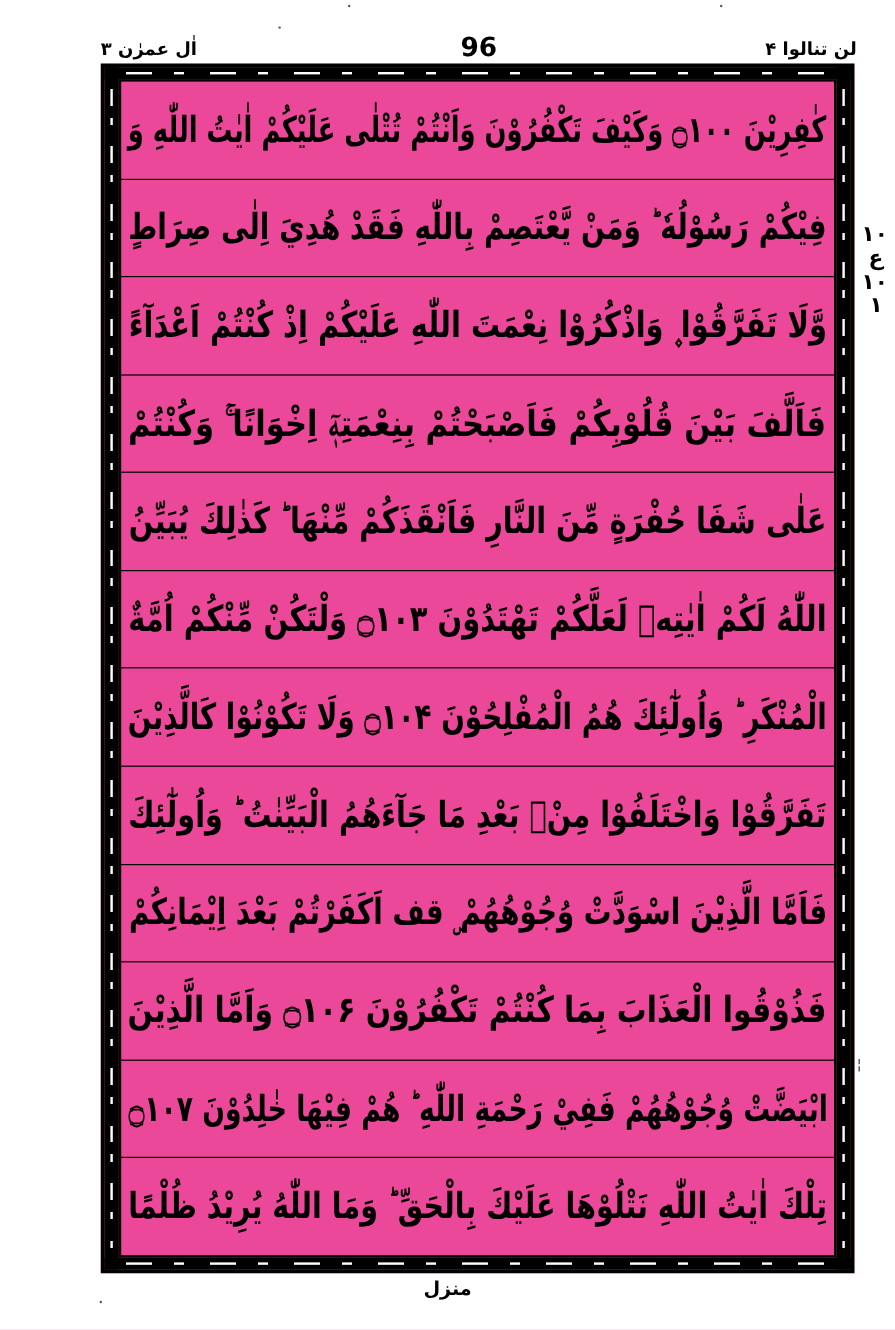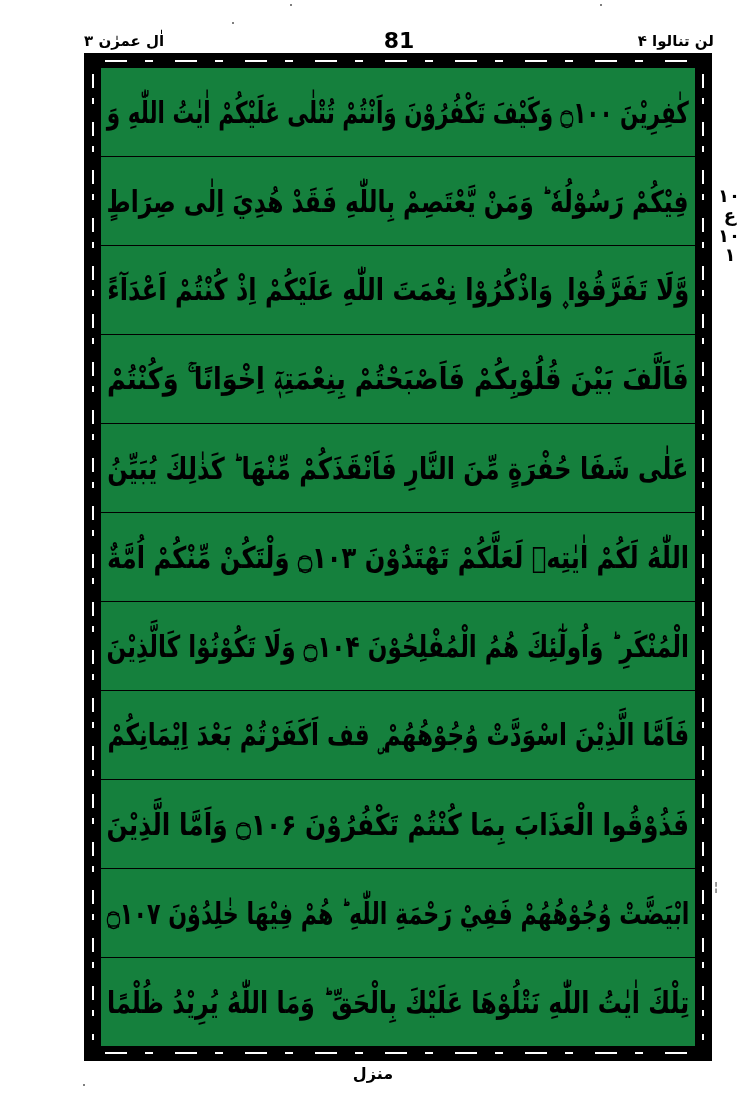--- a/index.html
+++ b/index.html
@@ -46,21 +46,21 @@
       font-weight: bold;
     }
     .frame {
       position: absolute;
       left: 84px;
       top: 53px;
       width: 628px;
       height: 1008px;
       box-sizing: border-box;
       border: 3px solid #000;
-      background: #15803d;
+      background: #ec4899;
     }
     .border-band {
       position: absolute;
       background: #000;
     }
     .band-top { left: 0; right: 0; top: 0; height: 10px; }
     .band-bottom { left: 0; right: 0; bottom: 0; height: 10px; }
     .band-left { top: 0; bottom: 0; left: 0; width: 12px; }
     .band-right { top: 0; bottom: 0; right: 0; width: 12px; }
     .band-top::after, .band-bottom::after {
@@ -142,21 +142,21 @@
       width: 2px; height: 2px;
       background: #555;
       border-radius: 50%;
     }
   </style>
 </head>
 <body>
 
 <div class="header">
   <span class="juz">لن تنالوا ۴</span>
-  <span class="page-no">81</span>
+  <span class="page-no">96</span>
   <span class="surah">اٰل عمرٰن ۳</span>
 </div>
 
 <div class="frame">
   <div class="border-band band-top"></div>
   <div class="border-band band-bottom"></div>
   <div class="border-band band-left"></div>
   <div class="border-band band-right"></div>
 
   <div class="text-area">
@@ -173,20 +173,23 @@
         <span style="width: auto; display: inline-block; transform: scaleX(0.851);">فَاَلَّفَ بَيْنَ قُلُوْبِكُمْ فَاَصْبَحْتُمْ بِنِعْمَتِهٖٓ اِخْوَانًا ۚ وَكُنْتُمْ</span>
       </div>
     <div class="line">
         <span style="width: auto; display: inline-block; transform: scaleX(0.799);">عَلٰى شَفَا حُفْرَةٍ مِّنَ النَّارِ فَاَنْقَذَكُمْ مِّنْهَا ؕ كَذٰلِكَ يُبَيِّنُ</span>
       </div>
     <div class="line">
         <span style="width: auto; display: inline-block; transform: scaleX(0.806);">اللّٰهُ لَكُمْ اٰيٰتِهٖ لَعَلَّكُمْ تَهْتَدُوْنَ ۝۱۰۳ وَلْتَكُنْ مِّنْكُمْ اُمَّةٌ</span>
       </div>
     <div class="line">
         <span style="width: auto; display: inline-block; transform: scaleX(0.771);">الْمُنْكَرِ ؕ وَاُولٰٓئِكَ هُمُ الْمُفْلِحُوْنَ ۝۱۰۴ وَلَا تَكُوْنُوْا كَالَّذِيْنَ</span>
+      </div>
+    <div class="line">
+        <span style="width: auto; display: inline-block; transform: scaleX(0.797);">تَفَرَّقُوْا وَاخْتَلَفُوْا مِنْۢ بَعْدِ مَا جَآءَهُمُ الْبَيِّنٰتُ ؕ وَاُولٰٓئِكَ</span>
       </div>
     <div class="line">
         <span style="width: auto; display: inline-block; transform: scaleX(0.771);">فَاَمَّا الَّذِيْنَ اسْوَدَّتْ وُجُوْهُهُمْ ۣ قف اَكَفَرْتُمْ بَعْدَ اِيْمَانِكُمْ</span>
       </div>
     <div class="line">
         <span style="width: auto; display: inline-block; transform: scaleX(0.828);">فَذُوْقُوا الْعَذَابَ بِمَا كُنْتُمْ تَكْفُرُوْنَ ۝۱۰۶ وَاَمَّا الَّذِيْنَ</span>
       </div>
     <div class="line">
         <span style="width: auto; display: inline-block; transform: scaleX(0.739);">ابْيَضَّتْ وُجُوْهُهُمْ فَفِيْ رَحْمَةِ اللّٰهِ ؕ هُمْ فِيْهَا خٰلِدُوْنَ ۝۱۰۷</span>
       </div>

